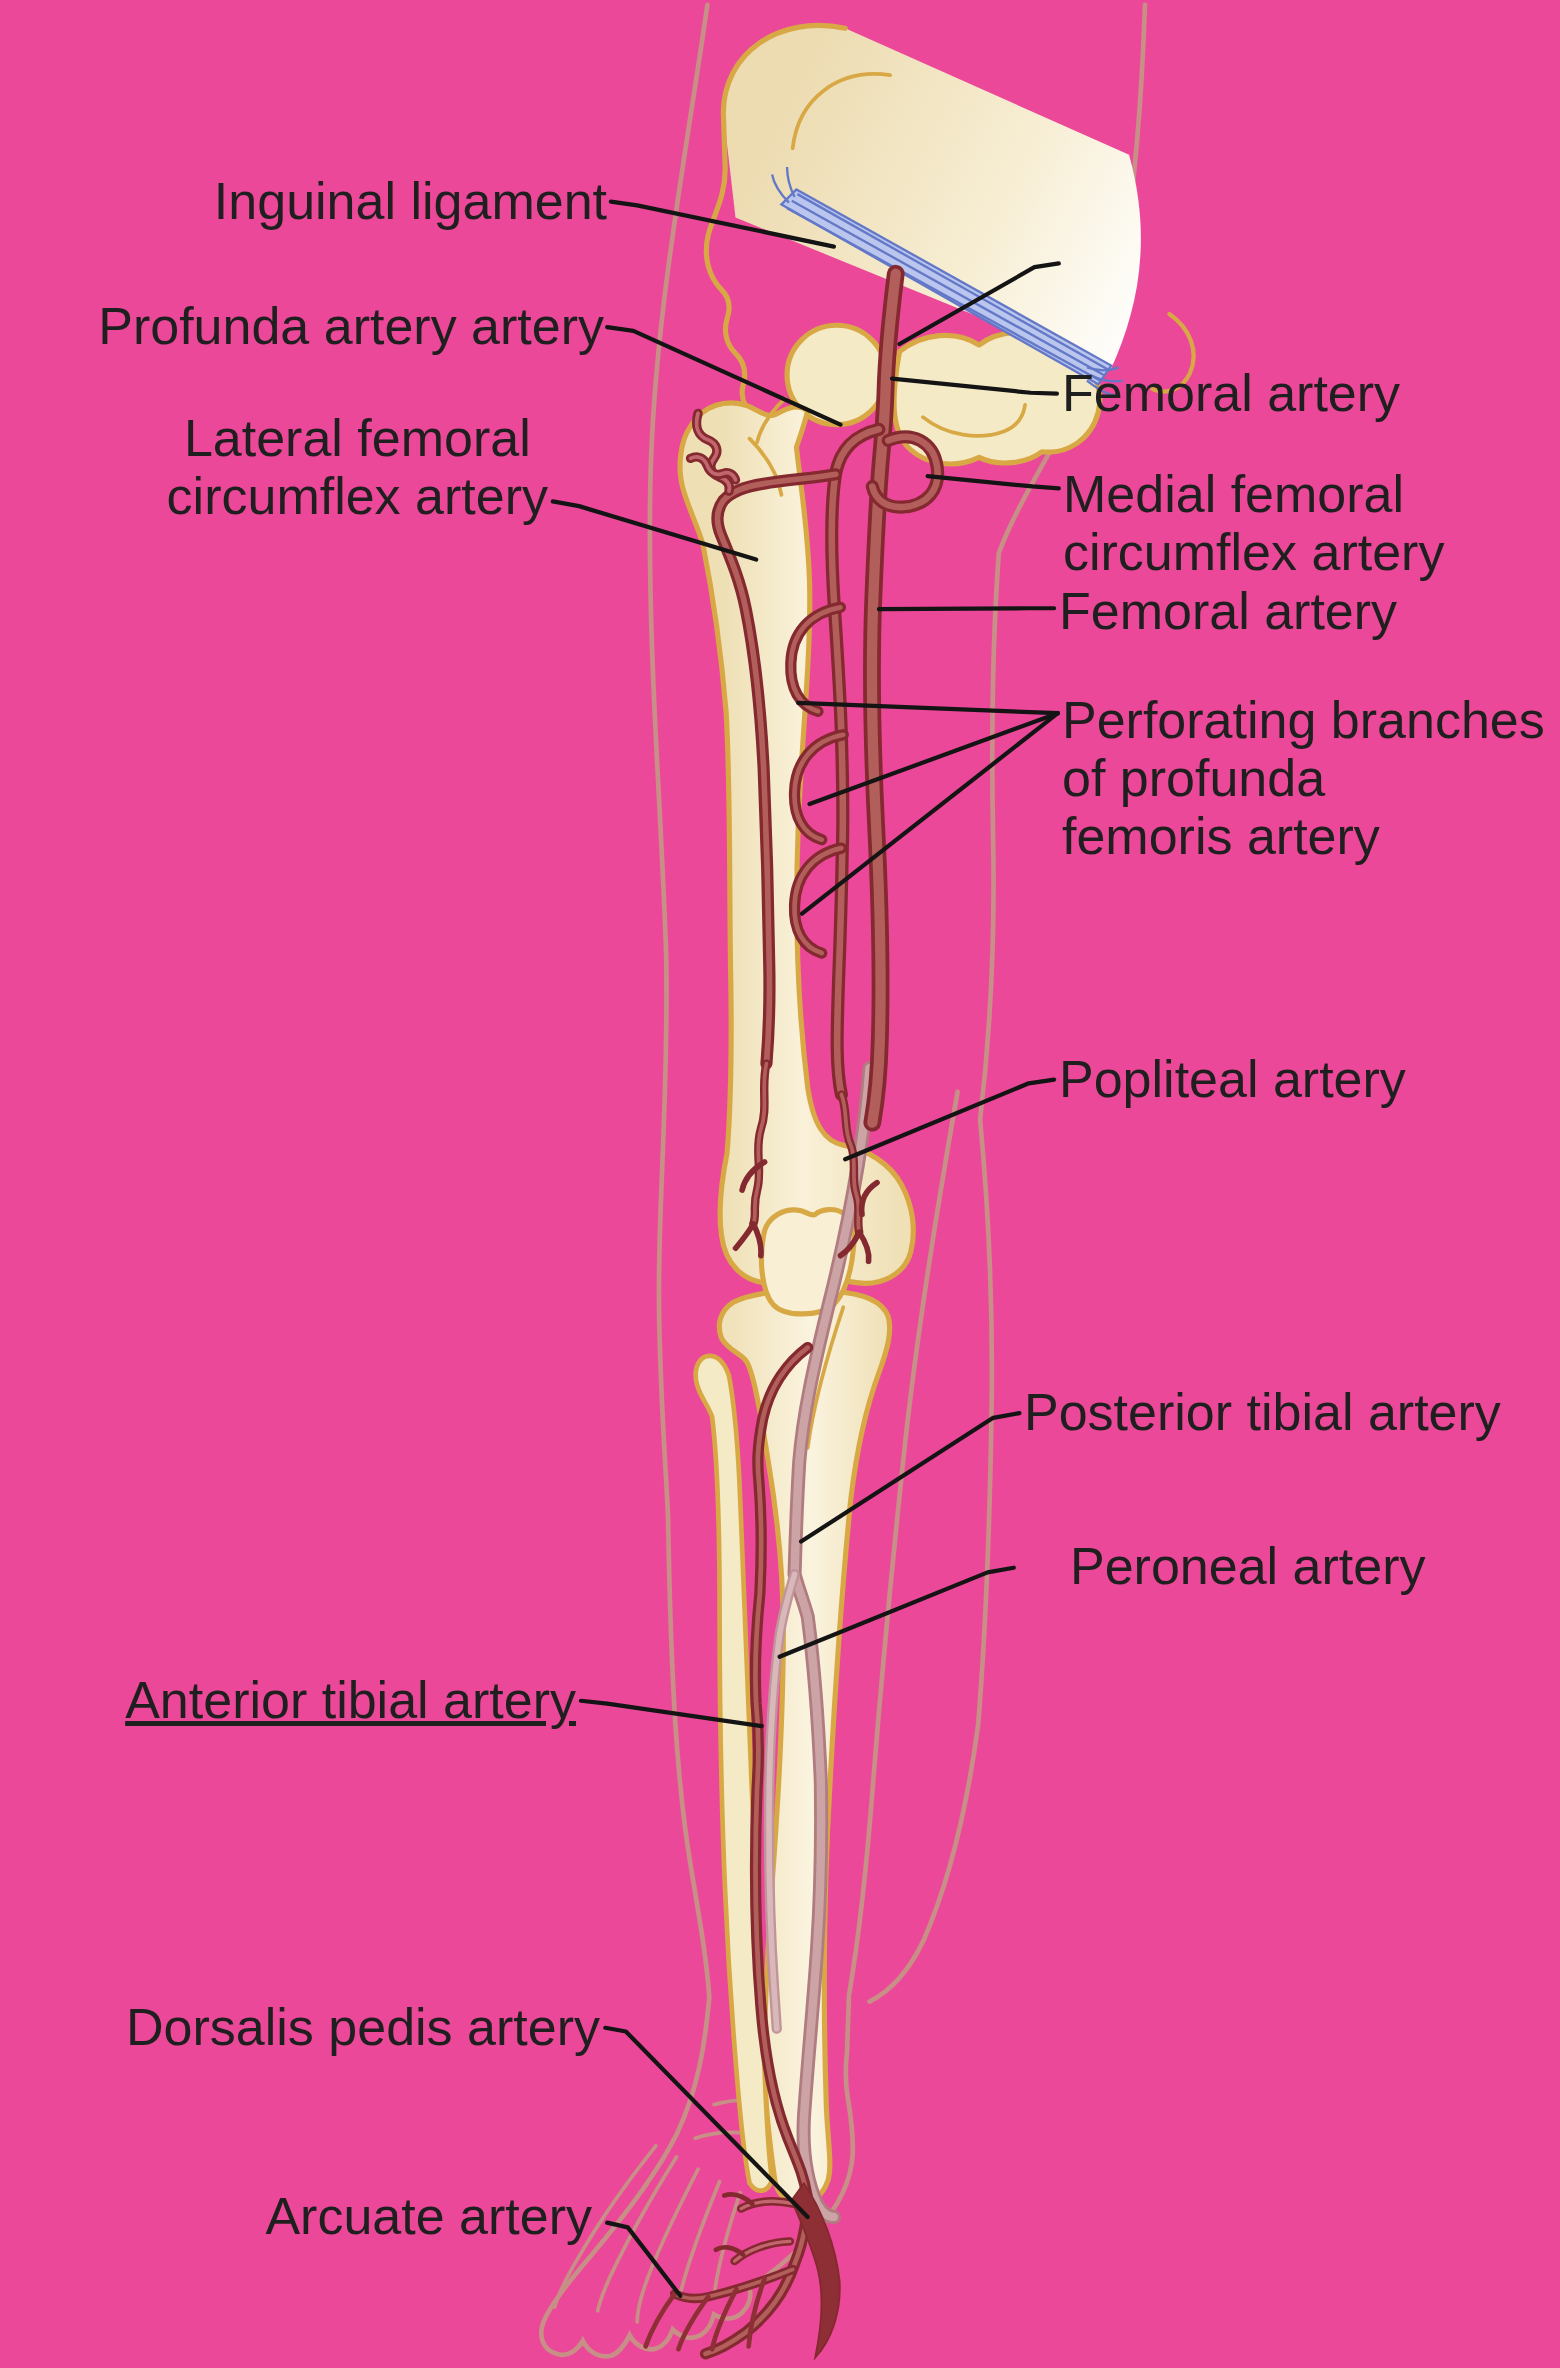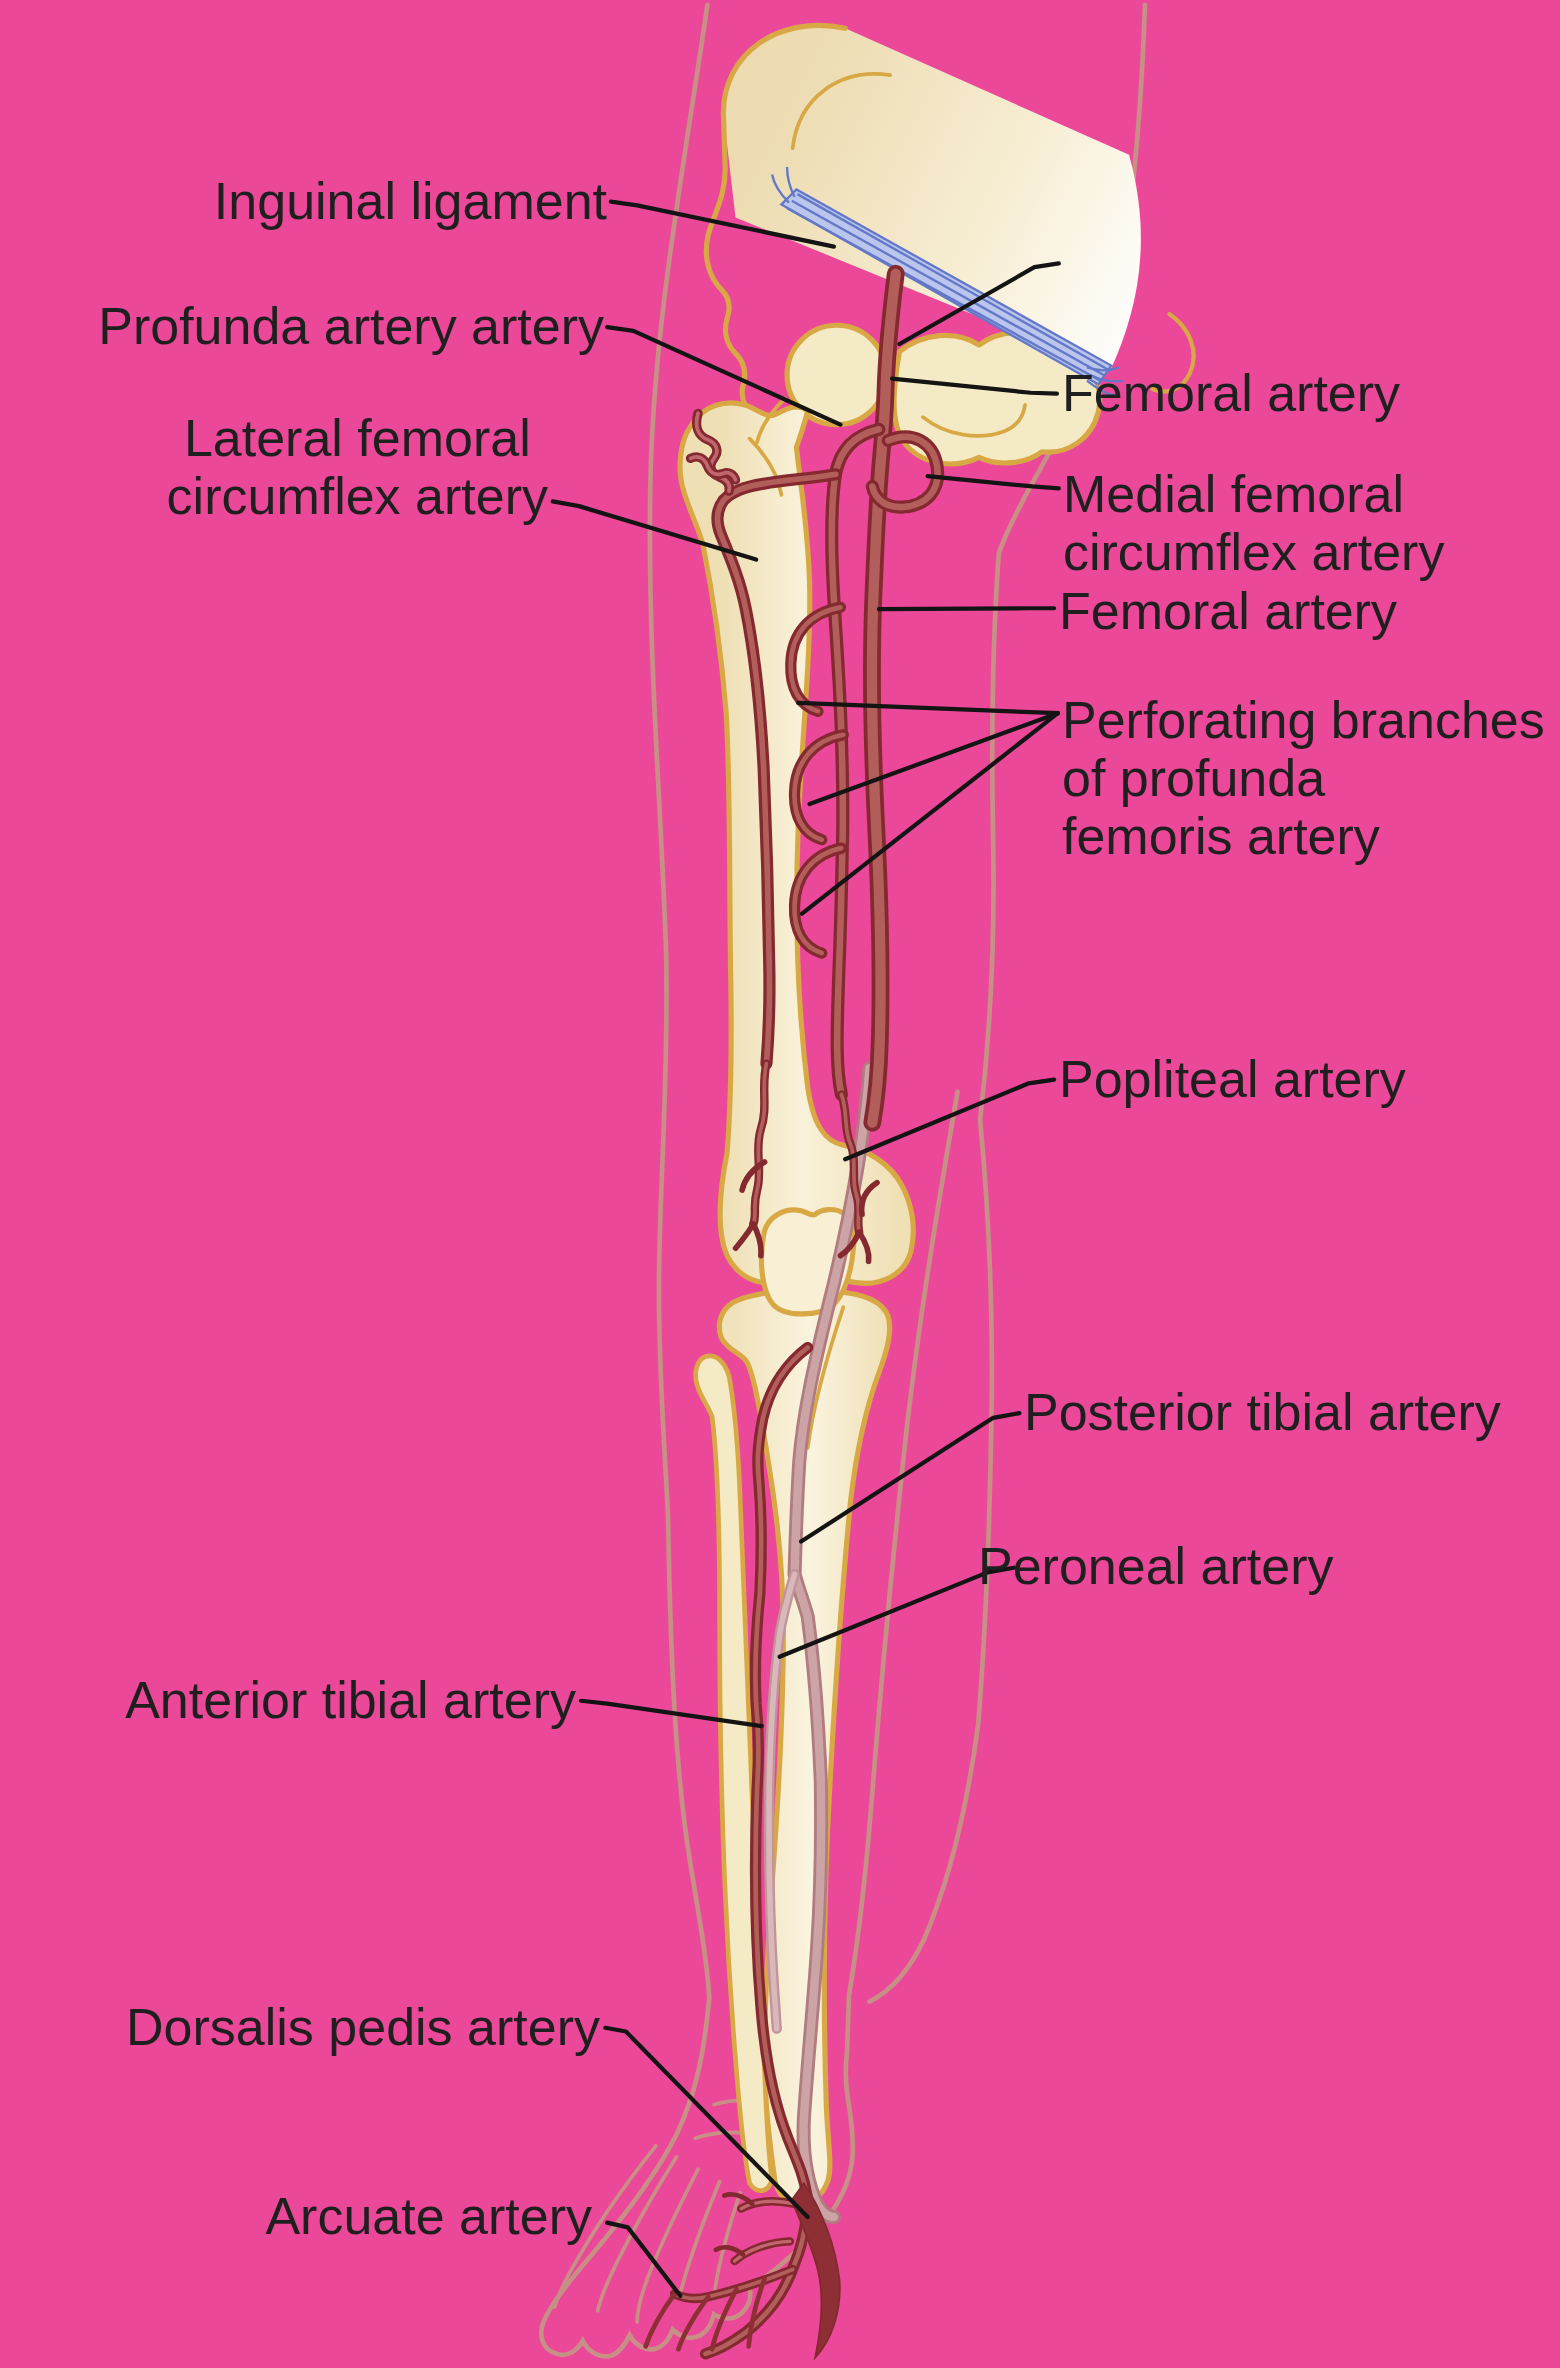--- a/index.html
+++ b/index.html
@@ -222,22 +222,22 @@
   <div class="label l" style="left:1062px;top:691px;">
     <div>Perforating branches</div>
     <div>of profunda</div>
     <div>femoris artery</div>
   </div>
 
   <div class="label l" style="left:1059px;top:1050px;"><span>Popliteal artery</span></div>
 
   <div class="label l" style="left:1024px;top:1383px;"><span>Posterior tibial artery</span></div>
 
-  <div class="label l" style="left:978px;top:1537px;"><span>Peroneal artery</span></div>
-
-  <div class="label r" style="right:985px;top:1671px;"><span>Anterior tibial artery</span></div>
+  <div class="label l" style="left:1070px;top:1537px;"><span>Peroneal artery</span></div>
+
+  <div class="label r" style="right:985px;top:1671px;text-decoration:underline;"><span>Anterior tibial artery</span></div>
 
   <div class="label r" style="right:961px;top:1998px;"><span>Dorsalis pedis artery</span></div>
 
   <div class="label r" style="right:969px;top:2187px;"><span>Arcuate artery</span></div>
 
 </div>
 
 
 </body></html>

